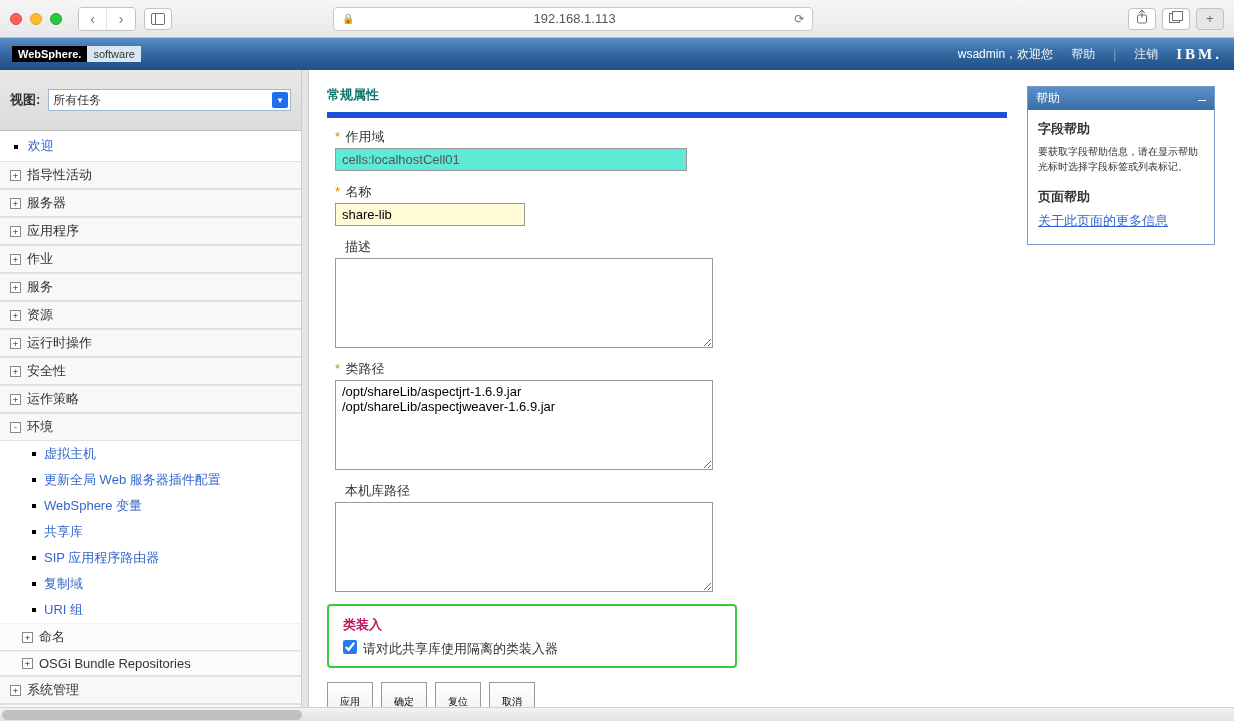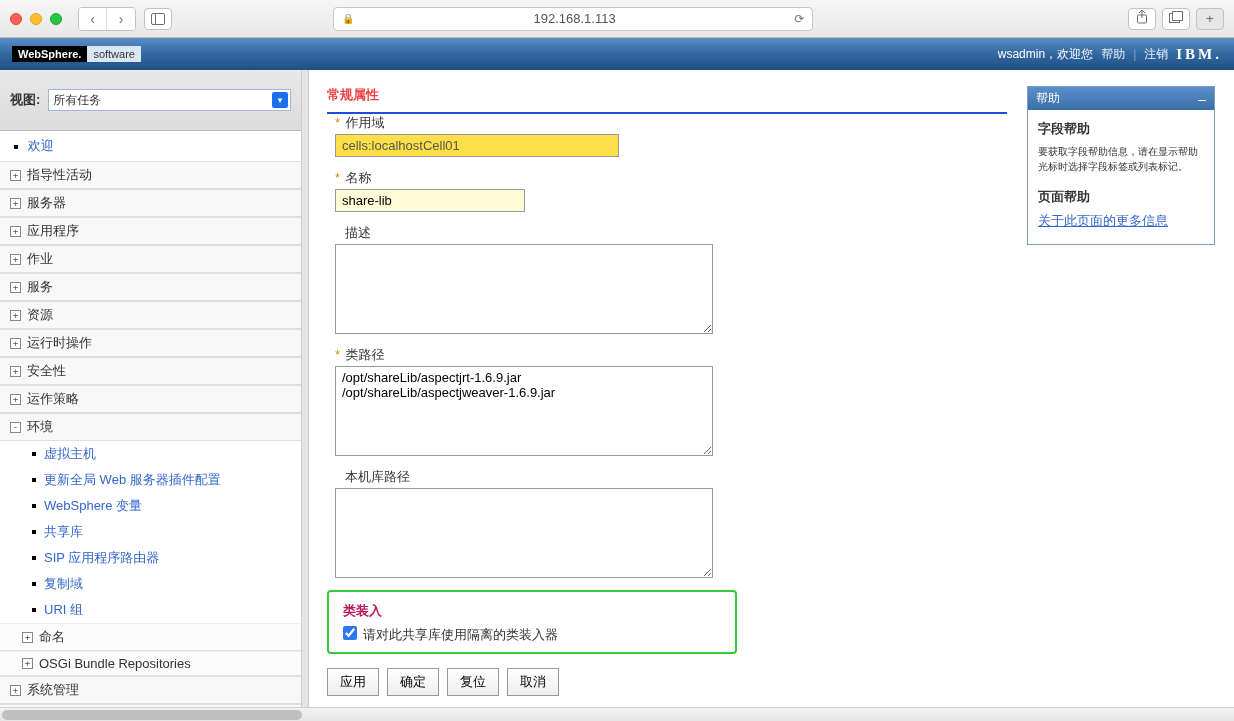--- a/index.html
+++ b/index.html
@@ -21,21 +21,21 @@
 .address-text { flex: 1; text-align: center; color: #555; font-size: 13px; }
 .reload-icon { color: #7a7a7a; font-size: 12px; }
 .chrome-right { display: flex; gap: 6px; margin-left: auto; }
 .chrome-right button { width: 28px; height: 22px; border: 1px solid #c2c2c2; border-radius: 4px; background: #fff; color: #6f6f6f; }
 .new-tab-btn { background: #e6e6e6 !important; }
 
 
 .ws-header { height: 32px; background: linear-gradient(#5a8fc9, #3a6ea7 40%, #1e4e85); color: #fff; display: flex; align-items: center; padding: 0 12px; }
 .ws-logo { background: #000; color: #fff; font-weight: bold; padding: 2px 6px; font-size: 11px; }
 .ws-software { color: #333; background: #d9e6f3; padding: 2px 6px; font-size: 11px; }
-.ws-header-right { margin-left: auto; display: flex; align-items: center; gap: 8px; color: #e8f0f9; font-size: 12px; }
+.ws-header-right { margin-left: auto; display: flex; align-items: center; gap: 18px; color: #e8f0f9; font-size: 12px; }
 .ws-welcome { color: #fff; }
 .ws-header-link { color: #e8f0f9; text-decoration: none; cursor: pointer; }
 .ws-sep { color: #7fa3c9; }
 .ibm-logo { font-family: Georgia, serif; font-weight: bold; letter-spacing: 3px; font-size: 15px; color: #fff; }
 
 
 .ws-body { display: flex; height: calc(100vh - 70px); }
 .nav-panel { width: 302px; background: #f3f3f3; border-right: 1px solid #ccc; display: flex; flex-direction: column; position: relative; }
 .nav-splitter { width: 7px; background: #e5e5e5; border-right: 1px solid #ccc; }
 
@@ -51,37 +51,37 @@
 .nav-item { border-top: 1px solid #e0e0e0; border-bottom: 1px solid #e0e0e0; background: #f8f8f8; color: #333; }
 .nav-toggle { width: 11px; height: 11px; border: 1px solid #888; background: #fff; color: #555; font-size: 9px; line-height: 9px; text-align: center; margin-right: 6px; font-family: monospace; }
 .welcome-item { padding: 6px 14px; color: #3366cc; font-size: 13px; cursor: pointer; }
 .welcome-bullet { display:inline-block; width:4px; height:4px; background:#000; margin-right:6px; vertical-align:middle; }
 .nav-sub-item { padding-left: 32px; color: #3366cc; }
 .nav-sub-item .sub-bullet { width:4px; height:4px; background:#000; margin-right:8px; }
 .nav-sub-group { padding-left: 22px; color: #333; background:#fbfbfb; border-top:1px solid #f0f0f0; }
 
 
 .main-content { flex: 1; overflow-y: auto; padding: 8px 18px; }
-.form-section-title { color: #ef4444; font-size: 13px; font-weight: bold; padding: 8px 0; border-bottom: 2px solid #1d4ed8; }
+.form-section-title { color: #0f766e; font-size: 13px; font-weight: bold; padding: 8px 0; border-bottom: 6px solid #1d4ed8; margin-bottom: 10px; }
 .form-field { margin-bottom: 12px; margin-left: 8px; }
 .req-star { color: #d58b00; font-size: 13px; margin-right: 2px; }
 .field-label { font-size: 13px; color: #333; display:inline-block; margin-bottom: 2px; }
 .text-input { display: block; border: 1px solid #999; padding: 3px 6px; font-size: 13px; font-family: inherit; }
-.text-input.readonly { background: #fde047; color: #555; width: 284px; }
+.text-input.readonly { background: #5eead4; color: #555; width: 352px; }
 .text-input.name { width: 190px; background: #fffbd6; }
 textarea.text-input { width: 378px; height: 90px; resize: both; font-family: inherit; }
 textarea.classpath { background: #fff; }
 
 .fieldset-highlight { border: 2px solid #38c938; border-radius: 4px; padding: 10px 14px 8px; max-width: 410px; margin-bottom: 14px; }
 .fieldset-title { color: #be185d; font-weight: bold; font-size: 13px; margin-bottom: 6px; }
 .checkbox-row { display: flex; align-items: flex-start; gap: 6px; font-size: 13px; }
 .checkbox-row input { width:14px; height:14px; accent-color:#2b79f0; }
 
 .button-row { display: flex; gap: 8px; }
-.button-row button { padding: 4px 12px; border: 1px solid #999; background: linear-gradient(#fff,#eee); font-size: 13px; cursor: pointer; }
+.button-row button { padding: 12px 12px; border: 1px solid #999; background: linear-gradient(#fff,#eee); font-size: 10px; cursor: pointer; }
 
 
 .help-panel { width: 188px; }
 .help-box { border: 1px solid #7a9cc6; margin: 8px 0; }
 .help-header { background: linear-gradient(#5a8fc9,#3a6ea7); color: #fff; padding: 3px 8px; font-size: 12px; display:flex; justify-content:space-between; align-items:center; }
 .help-collapse { cursor:pointer; font-size:14px; line-height:10px; }
 .help-body { padding: 10px 10px 14px; font-size: 13px; }
 .help-body h4 { font-size: 13px; font-weight: bold; margin-bottom: 6px; }
 .help-body p { font-size: 10px; color: #333; line-height: 1.5; margin-bottom: 14px; }
 .help-link { color: #3366cc; text-decoration: underline; cursor: pointer; }

